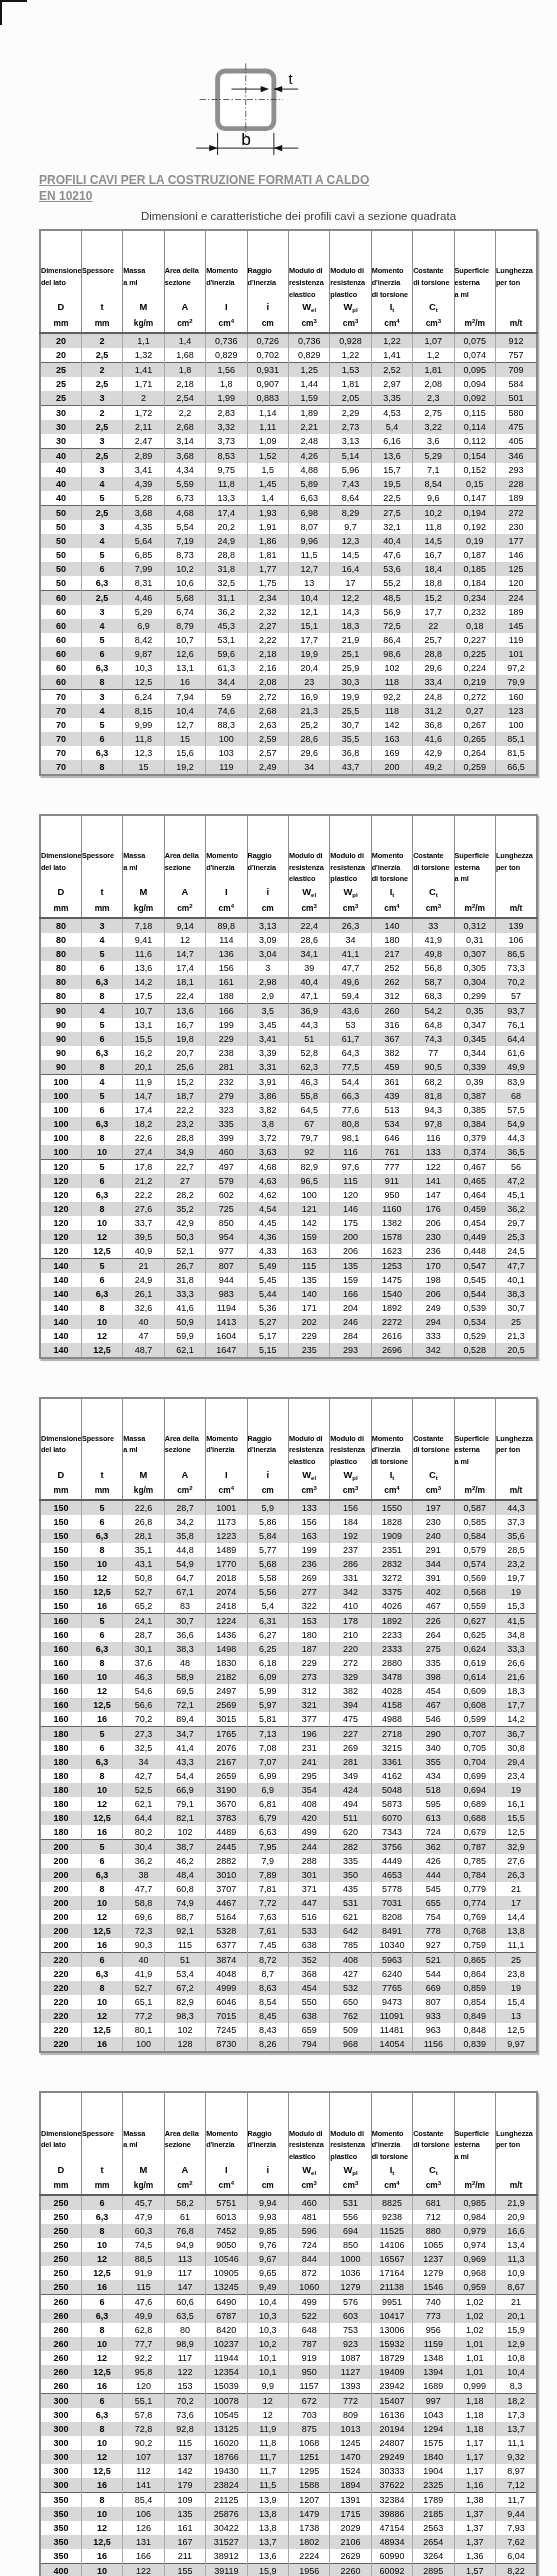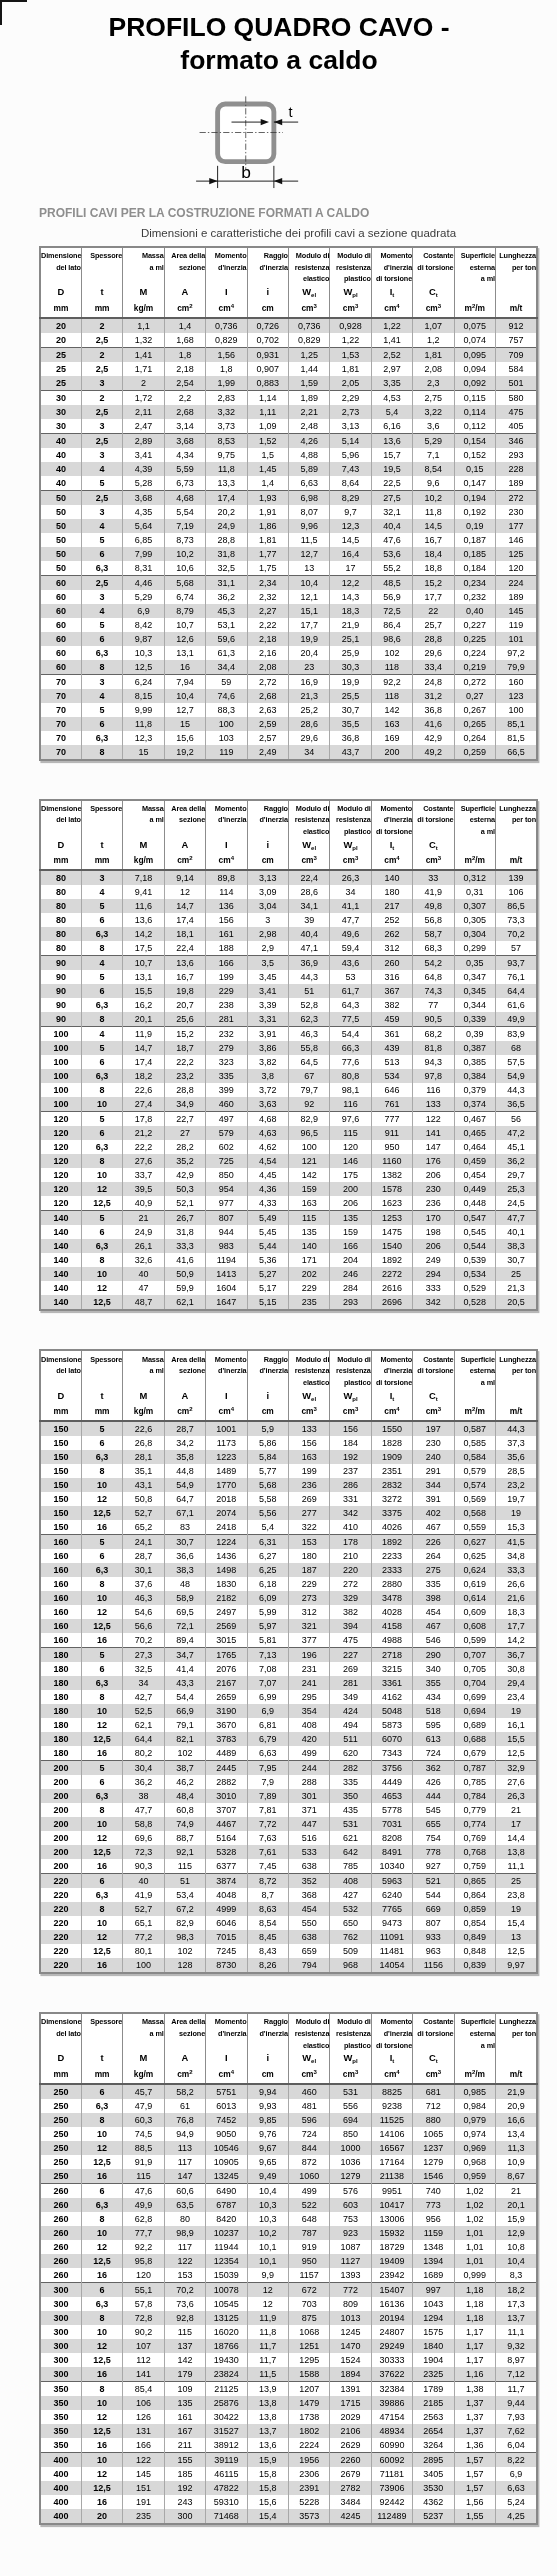--- a/index.html
+++ b/index.html
@@ -14,34 +14,34 @@
 
   .diagram-wrap { margin:19.5px 0 0 194px; width:125px; height:98px; }
   .profile-rect { fill:#ffffff; stroke:#8f8f8f; stroke-width:7; }
   .cl  { stroke:#333; stroke-width:1.1; stroke-dasharray:9 3 2 3; fill:none; }
   .dim { stroke:#1a1a1a; stroke-width:1.4; }
   .arr { fill:#111; stroke:none; }
   .dlabel-t { font-size:21px; fill:#000; }
   .dlabel-b { font-size:25px; fill:#000; }
 
   .section-heading { margin:11px 0 0 39px; color:#8e8e8e; font-weight:bold;
-                     font-size:12px; line-height:1.34; }
+                     font-size:12px; line-height:1.34;text-decoration:underline; }
   .subtitle { margin:5.6px 0 7px 39px; color:#3c3c3c; font-size:11.5px;text-align:center; }
 
   table.profili { table-layout:fixed; width:499px; margin:0 0 0 39px;
                   border-collapse:collapse; border:2.8px solid #888;
                   box-shadow:1.4px 2.1px 0 rgba(100,100,100,.45); background:#fff; }
   .gap { height:38px; }
 
   thead th { background:#fff; vertical-align:top; padding:2.1px 0 0;
              border-left:0.7px solid #8c8c8c; border-bottom:2.1px solid #5e5e5e;
              font-weight:bold; }
   thead th:first-child { border-left:none; }
   .h-name { height:36px; font-size:7.3px; line-height:1.6; letter-spacing:-0.1px;
-            white-space:pre-line; text-align:right; }
+            white-space:pre-line; text-align:left;margin-top:32px; }
   .h-sym  { height:16.7px; font-size:9.4px; text-align:center; }
   .h-unit { height:14px; font-size:8.4px; text-align:center; }
   .sub { font-size:6px; vertical-align:-1.7px; }
   .sup { font-size:6px; vertical-align:2.8px; }
 
   tbody td { height:14px; line-height:14px; padding:0; text-align:center;
              font-size:9px; border-left:0.7px solid #a8a8a8; overflow:hidden; }
   tbody td:first-child { border-left:none; }
   tbody td:nth-child(1), tbody td:nth-child(2) { font-weight:bold; }
   tbody tr:nth-child(odd) { background:#d8d8d8; }
@@ -49,21 +49,21 @@
   tbody tr.group-start td { border-top:1.4px solid #636363; }
 </style>
 </head>
 <body>
 
 <div class="page">
 
   <div class="scan-mark-v"></div>
   <div class="scan-mark-h"></div>
 
-  <h1 class="title"><span>PROFILO QUADRO CAVO -</span><br><span>formato a caldo</span></h1>
+  <h1 class="title"><br></h1>
 
   <div class="diagram-wrap">
     <svg viewBox="0 0 180 140" width="125" height="98">
       <rect class="profile-rect" x="34" y="11" width="81" height="83" rx="11"></rect>
       <line class="cl" x1="74.5" y1="0" x2="74.5" y2="106"></line>
       <line class="cl" x1="8" y1="52" x2="128" y2="52"></line>
 
       <line class="dim" x1="54" y1="37" x2="100" y2="37"></line>
       <polygon class="arr" points="108,37 96,32.6 96,41.4"></polygon>
       <line class="dim" x1="115" y1="37" x2="150" y2="37"></line>
@@ -74,20 +74,21 @@
       <line class="dim" x1="115" y1="100" x2="115" y2="132"></line>
       <line class="dim" x1="3" y1="122" x2="150" y2="122"></line>
       <polygon class="arr" points="34,122 22,117.6 22,126.4"></polygon>
       <polygon class="arr" points="115,122 127,117.6 127,126.4"></polygon>
       <text class="dlabel-b" x="68" y="117">b</text>
     </svg>
   </div>
 
   <div class="section-heading">
     <div>PROFILI CAVI PER LA COSTRUZIONE FORMATI A CALDO</div>
+    <div>EN 10210</div>
   </div>
 
   <div class="subtitle">Dimensioni e caratteristiche dei profili cavi a sezione quadrata</div>
 
   <table class="profili">
     <thead>
       <tr>
           <th>
             <div class="h-name">Dimensione
 del lato</div>
@@ -450,21 +451,21 @@
           <td>60</td>
           <td>4</td>
           <td>6,9</td>
           <td>8,79</td>
           <td>45,3</td>
           <td>2,27</td>
           <td>15,1</td>
           <td>18,3</td>
           <td>72,5</td>
           <td>22</td>
-          <td>0,40</td>
+          <td>0,18</td>
           <td>145</td>
         </tr>
         <tr>
           <td>60</td>
           <td>5</td>
           <td>8,42</td>
           <td>10,7</td>
           <td>53,1</td>
           <td>2,22</td>
           <td>17,7</td>

